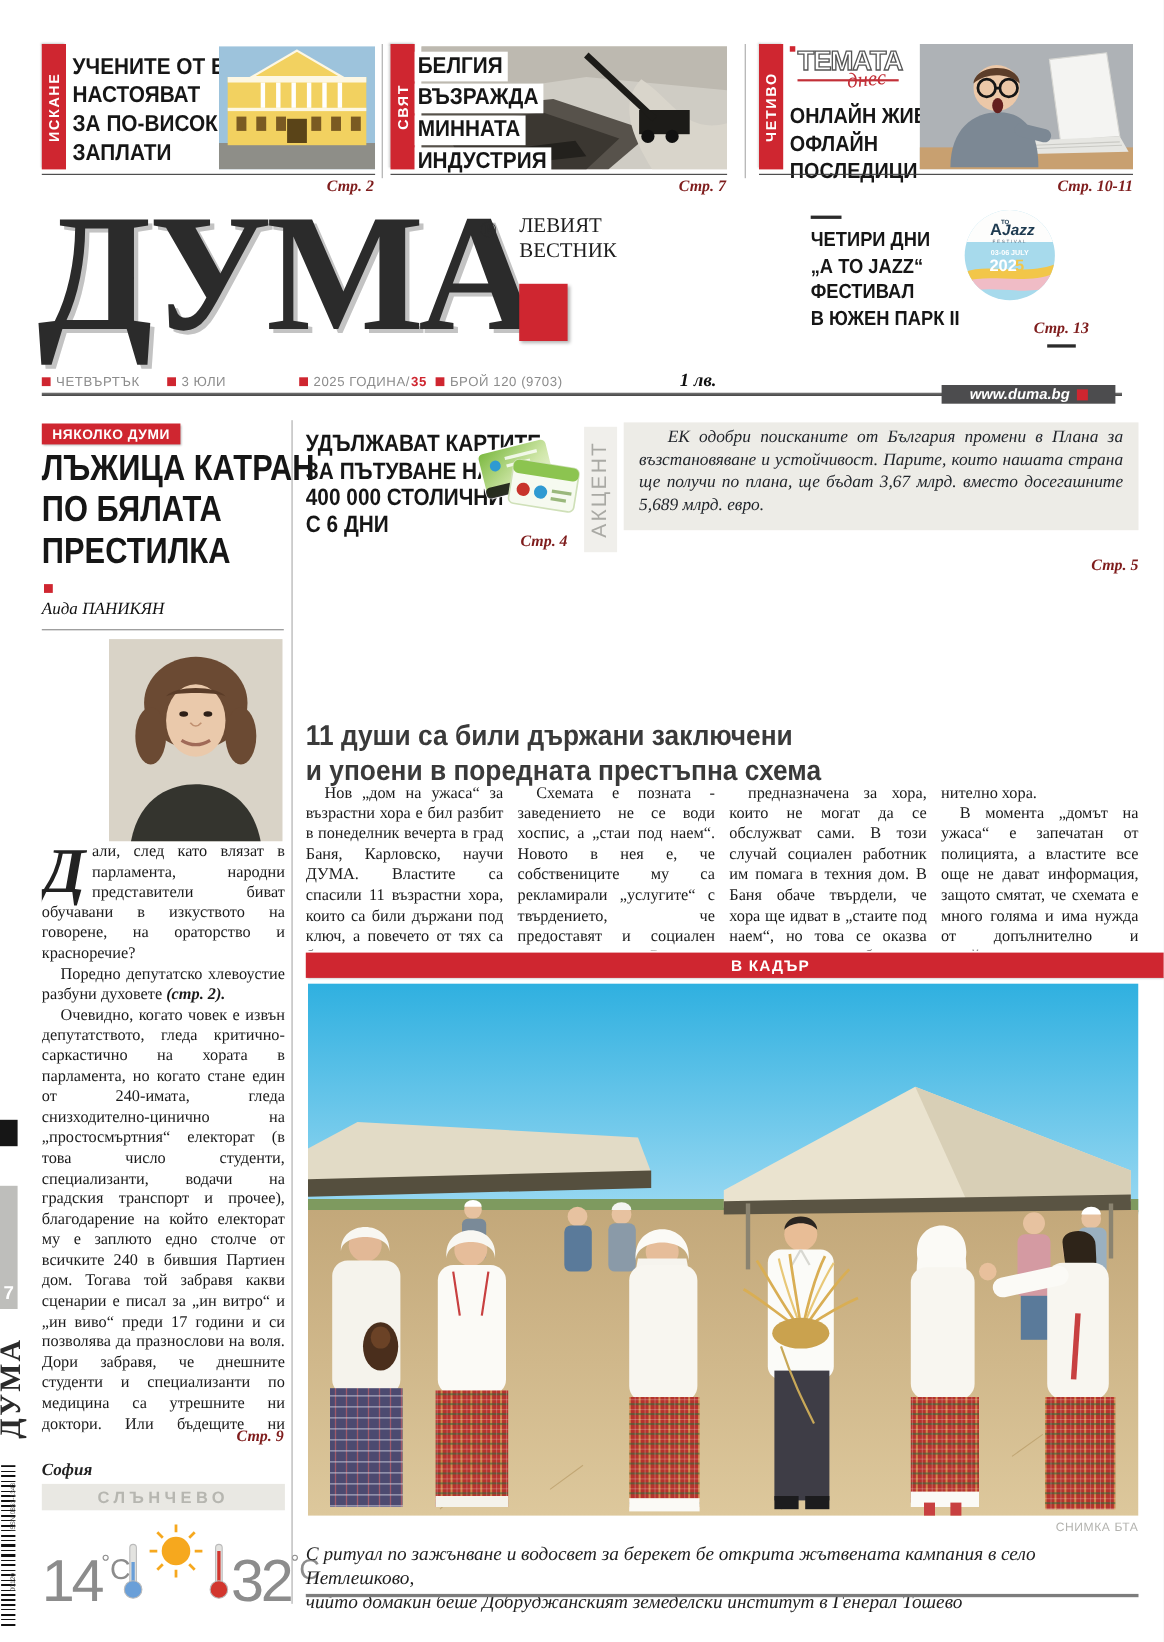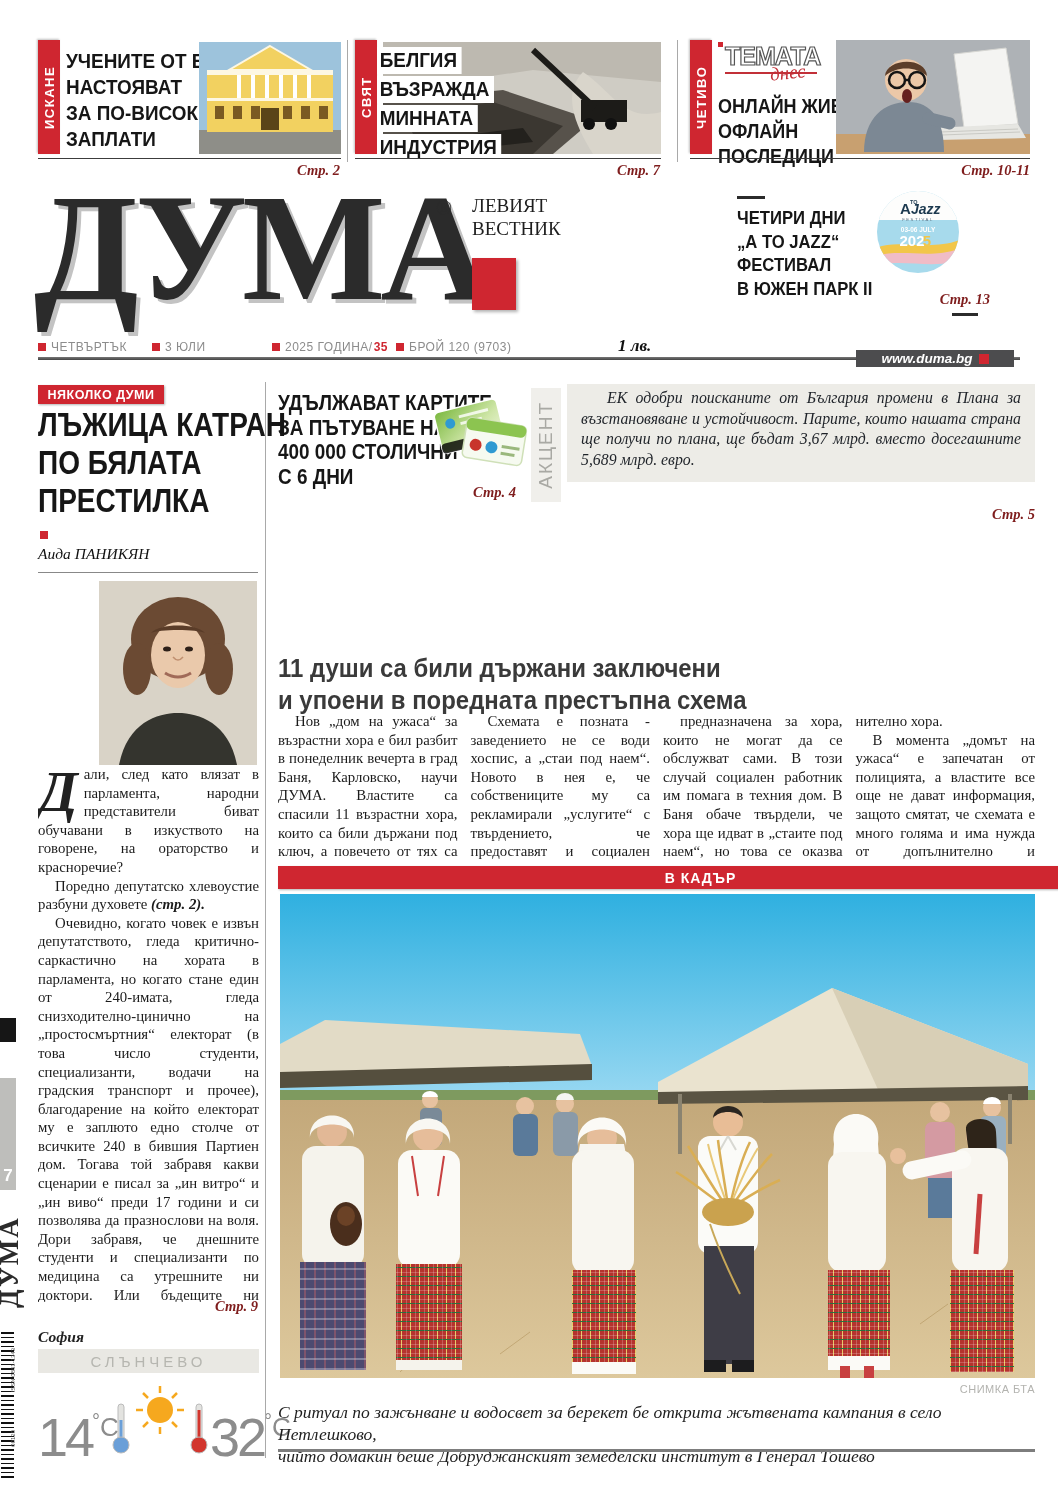--- a/index.html
+++ b/index.html
@@ -229,21 +229,21 @@
     <path d="M20,184 C28,142 58,132 79,132 C100,132 130,142 138,184 Z" fill="#34342e"></path>
   </svg>
   <div class="abs bodytext" style="left:38px;top:765px;width:221px;height:537px;overflow:hidden;">
     <p style="text-indent:0;"><span class="dropcap">Д</span><span>али, след като влязат в парламента, народни представители биват обучавани в изкуството на говорене, на ораторство и красноречие?</span></p>
     <p><span>Поредно депутатско хлевоустие разбуни духовете </span><b><i>(стр. 2).</i></b></p>
     <p><span>Очевидно, когато човек е извън депутатството, гледа критично-саркастично на хората в парламента, но когато стане един от 240-имата, гледа снизходително-цинично на „простосмъртния“ електорат (в това число студенти, специализанти, водачи на градския транспорт и прочее), благодарение на който електорат му е заплюто едно столче от всичките 240 в бившия Партиен дом. Тогава той забравя какви сценарии е писал за „ин витро“ и „ин виво“ преди 17 години и си позволява да празнослови на воля. Дори забравя, че днешните студенти и специализанти по медицина са утрешните ни доктори. Или бъдещите ни медицински сестри, без които здравната система не може да работи. Похватът „Като не ти харесва заплащането, върви си, отвън има опашка за това работно място“ остава в края на XIX и началото на XX век, но през XXI век звучи демоде, за да не кажем - недалновидно. И надали има „бяла престилка“, вложила близо 10 години в обучение и специализация, независимо дали в България, в Европа, САЩ  или в т.нар. трети страни, която би се радвала на заплата от 500 долара.</span></p>
   </div>
   <div class="abs pref" style="left:160px;top:1298px;width:98px;">Стр. 9</div>
 
   <div class="abs serif" style="left:38px;top:1328px;width:220px;font-weight:bold;font-style:italic;font-size:15.5px;color:#222;">София</div>
-  <div class="abs" style="left:38px;top:1349px;width:221px;height:24px;background:#e9e8e3;display:flex;align-items:center;justify-content:center;">
+  <div class="abs" style="left:38px;top:1349px;width:221px;height:24px;background:#e9e8e3;display:flex;align-items:center;justify-content:center;font-weight:bold;">
     <span style="color:#b6b6b0;font-size:15px;letter-spacing:4px;">СЛЪНЧЕВО</span>
   </div>
   <div class="abs" style="left:38px;top:1380px;width:221px;height:92px;">
     <div style="position:absolute;left:0;top:14px;font-size:54px;line-height:54px;color:#8c8c8c;letter-spacing:-3px;"><span>14</span><span style="font-size:20px;vertical-align:28px;letter-spacing:0;">°</span><span style="font-size:26px;vertical-align:20px;letter-spacing:0;">C</span></div>
     <svg style="position:absolute;left:74px;top:22px;" width="18" height="52" viewBox="0 0 18 52">
       <rect x="6" y="2" width="6" height="36" rx="3" fill="#e3e3e0" stroke="#bbb"></rect>
       <rect x="7.5" y="18" width="3" height="20" fill="#6a9fd8"></rect>
       <circle cx="9" cy="43" r="8" fill="#6a9fd8" stroke="#bbb"></circle>
     </svg>
     <svg style="position:absolute;left:96px;top:4px;" width="52" height="52" viewBox="0 0 52 52">

